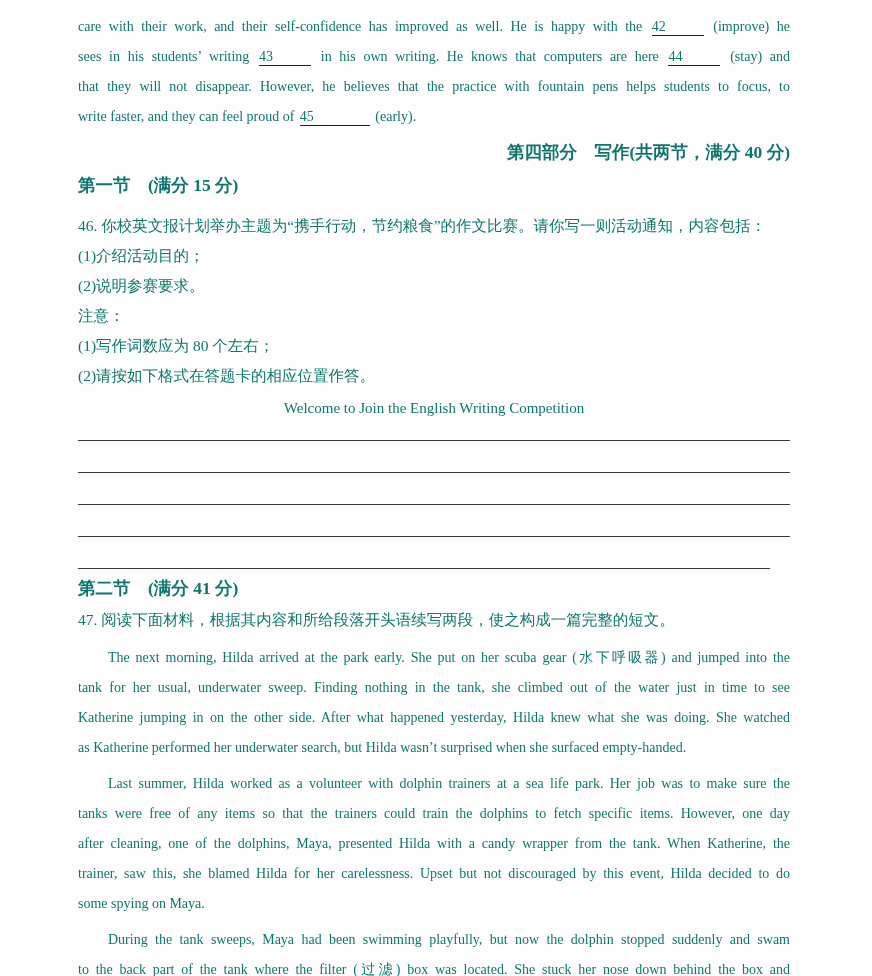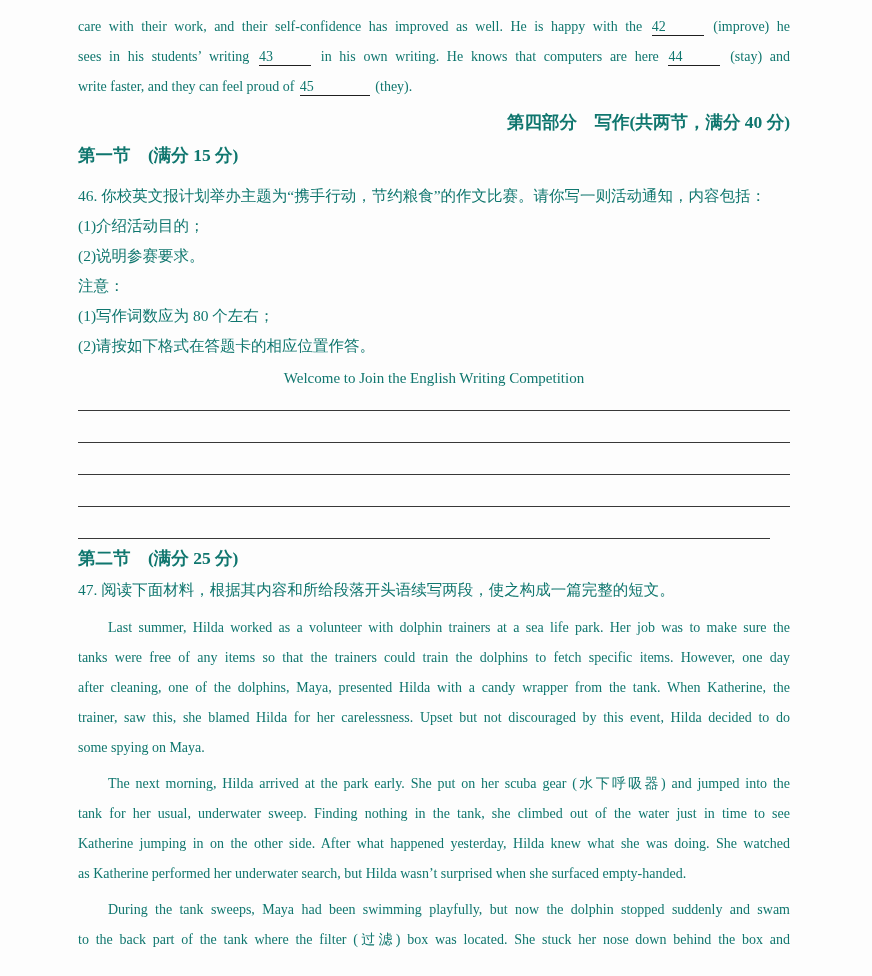--- a/index.html
+++ b/index.html
@@ -53,21 +53,22 @@
   .story .para + .para { margin-top: 6px; }
 </style>
 </head>
 <body>
 
 <div class="page">
 
   <div class="cloze">
       <div class="line"><span>care with their work, and their self-confidence has improved as well. He is happy with the </span><span class="blank">42</span><span> (improve) he</span></div>
       <div class="line"><span>sees in his students’ writing </span><span class="blank">43</span><span> in his own writing. He knows that computers are here </span><span class="blank">44</span><span> (stay) and</span></div>
-      <div class="line last"><span>write faster, and they can feel proud of </span><span class="blank wide">45</span><span> (they).</span></div>
+      <div class="line"><span>that they will not disappear. However, he believes that the practice with fountain pens helps students to focus, to</span></div>
+      <div class="line last"><span>write faster, and they can feel proud of </span><span class="blank wide">45</span><span> (early).</span></div>
     </div>
 
   <div class="zh-heading h-part">第四部分　写作(共两节，满分 40 分)</div>
   <div class="zh-heading">第一节　(满分 15 分)</div>
 
   <div class="zh task46-prompt">46. 你校英文报计划举办主题为“携手行动，节约粮食”的作文比赛。请你写一则活动通知，内容包括：</div>
   <div>
     <div class="zh">(1)介绍活动目的；</div>
     <div class="zh">(2)说明参赛要求。</div>
   </div>
@@ -80,36 +81,36 @@
   <div class="eng-title">Welcome to Join the English Writing Competition</div>
 
   <div class="rules">
       <div class="rule"></div>
       <div class="rule"></div>
       <div class="rule"></div>
       <div class="rule"></div>
       <div class="rule short"></div>
     </div>
 
-  <div class="zh-heading h-sec2">第二节　(满分 25 分)</div>
+  <div class="zh-heading h-sec2">第二节　(满分 41 分)</div>
   <div class="zh">47. 阅读下面材料，根据其内容和所给段落开头语续写两段，使之构成一篇完整的短文。</div>
 
   <div class="story">
+      <div class="para">
+        <div class="line indent">The next morning, Hilda arrived at the park early. She put on her scuba gear (水下呼吸器) and jumped into the</div>
+        <div class="line">tank for her usual, underwater sweep. Finding nothing in the tank, she climbed out of the water just in time to see</div>
+        <div class="line">Katherine jumping in on the other side. After what happened yesterday, Hilda knew what she was doing. She watched</div>
+        <div class="line last">as Katherine performed her underwater search, but Hilda wasn’t surprised when she surfaced empty-handed.</div>
+      </div>
       <div class="para">
         <div class="line indent">Last summer, Hilda worked as a volunteer with dolphin trainers at a sea life park. Her job was to make sure the</div>
         <div class="line">tanks were free of any items so that the trainers could train the dolphins to fetch specific items. However, one day</div>
         <div class="line">after cleaning, one of the dolphins, Maya, presented Hilda with a candy wrapper from the tank. When Katherine, the</div>
         <div class="line">trainer, saw this, she blamed Hilda for her carelessness. Upset but not discouraged by this event, Hilda decided to do</div>
         <div class="line last">some spying on Maya.</div>
-      </div>
-      <div class="para">
-        <div class="line indent">The next morning, Hilda arrived at the park early. She put on her scuba gear (水下呼吸器) and jumped into the</div>
-        <div class="line">tank for her usual, underwater sweep. Finding nothing in the tank, she climbed out of the water just in time to see</div>
-        <div class="line">Katherine jumping in on the other side. After what happened yesterday, Hilda knew what she was doing. She watched</div>
-        <div class="line last">as Katherine performed her underwater search, but Hilda wasn’t surprised when she surfaced empty-handed.</div>
       </div>
       <div class="para">
         <div class="line indent">During the tank sweeps, Maya had been swimming playfully, but now the dolphin stopped suddenly and swam</div>
         <div class="line">to the back part of the tank where the filter (过滤) box was located. She stuck her nose down behind the box and</div>
       </div>
     </div>
 
 </div>
 
 </body></html>

